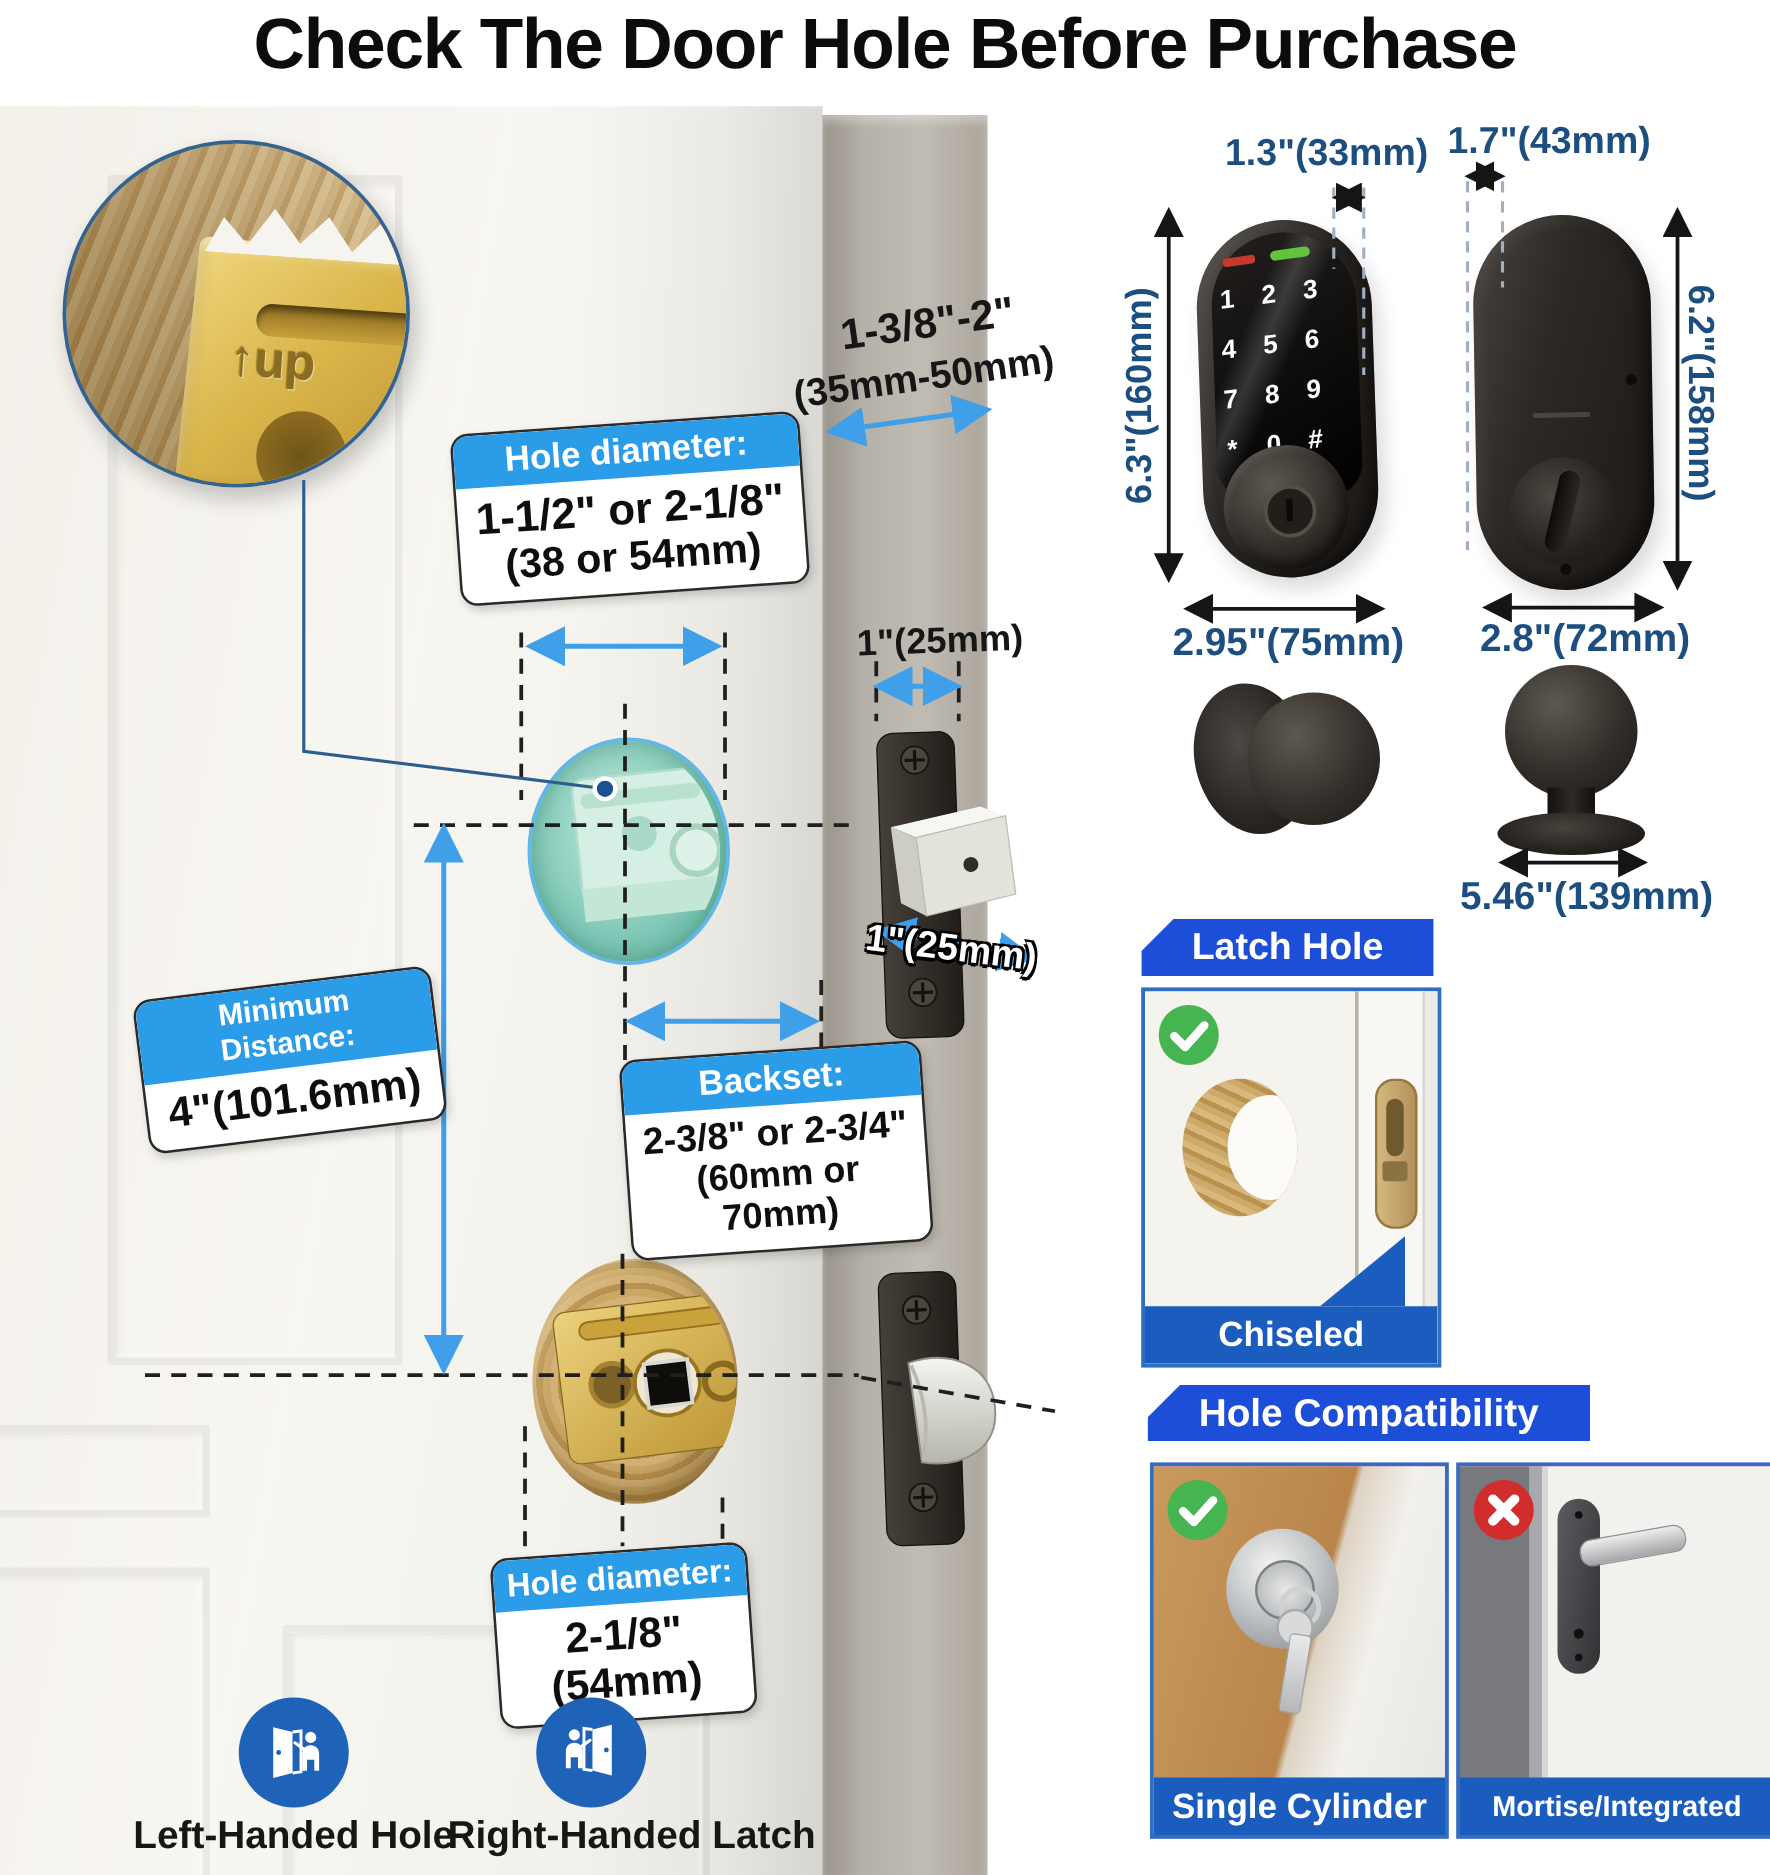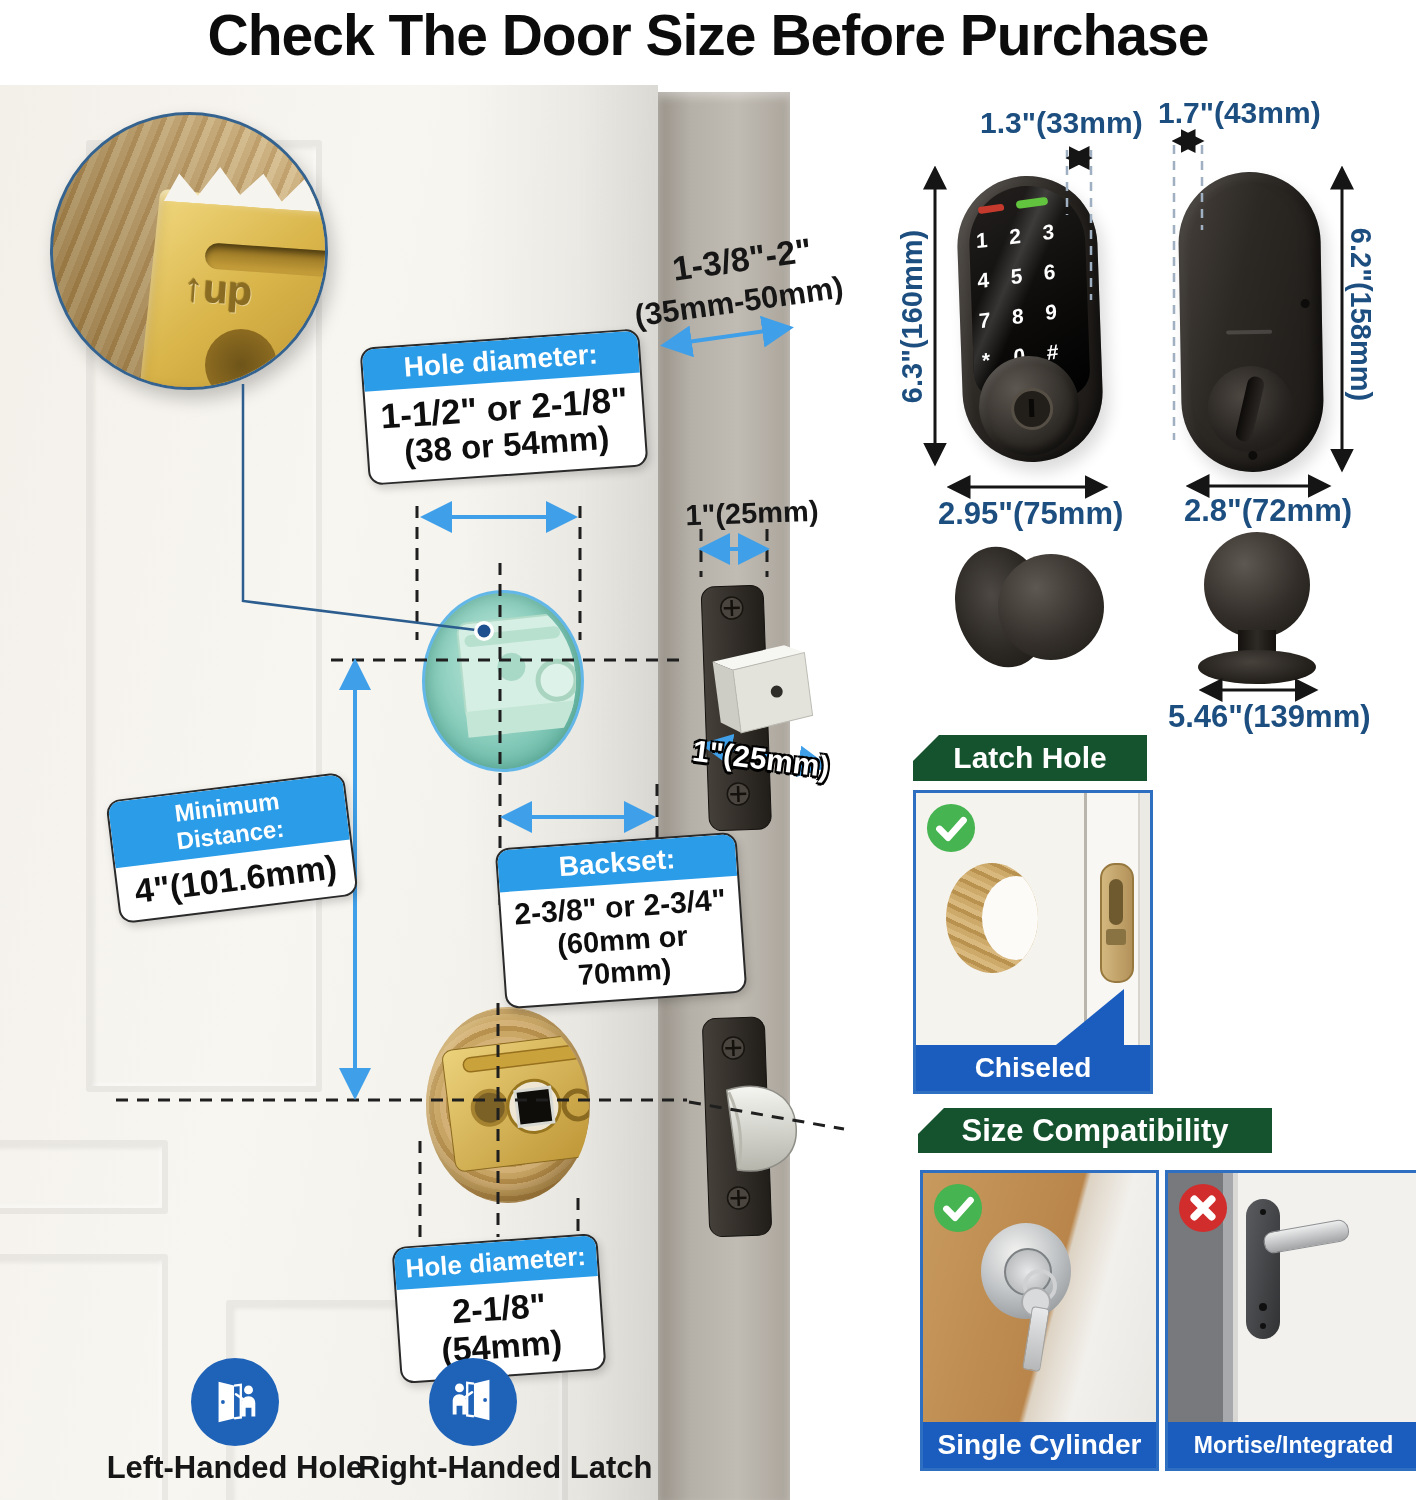--- a/index.html
+++ b/index.html
@@ -91,21 +91,21 @@
   .meas{color:#1d4e80;font-weight:bold;text-align:center;font-size:30px;white-space:nowrap;}
   .blk{color:#161616;font-weight:bold;text-align:center;white-space:nowrap;}
   .outline-white{color:#fff;font-weight:bold;text-align:center;white-space:nowrap;
     text-shadow:-2px -2px 0 #000,2px -2px 0 #000,-2px 2px 0 #000,2px 2px 0 #000,0 3px 0 #000;}
   
   .callout{position:absolute;border:2px solid #2a2a2a;border-radius:14px;background:#fff;
     overflow:hidden;box-shadow:2px 4px 8px rgba(0,0,0,.18);}
   .callout .hd{background:#2b9ce8;color:#fff;font-weight:bold;text-align:center;padding:5px 8px;}
   .callout .bd{color:#0e0e0e;font-weight:bold;text-align:center;padding:6px 4px 10px;line-height:1.12;}
   
-  .banner{position:absolute;background:#14532d;color:#fff;font-weight:bold;
+  .banner{position:absolute;background:#1d4ed8;color:#fff;font-weight:bold;
     display:flex;align-items:center;justify-content:center;
     clip-path:polygon(26px 0,100% 0,100% 100%,0 100%,0 26px);}
   .pcard{position:absolute;border:3px solid #2e6fc2;background:#f9a8d4;overflow:hidden;}
   .pcard .bar{position:absolute;left:0;right:0;bottom:0;height:46px;background:#1b5dbe;color:#fff;
     font-weight:bold;display:flex;align-items:center;justify-content:center;}
   .badge{position:absolute;left:10px;top:10px;}
   
   .lh-photo{position:absolute;inset:0;background:#f5f3ee;}
   .lh-doorline{position:absolute;left:168px;top:0;width:3px;height:100%;background:#b9b5ad;}
   .lh-edge{position:absolute;left:171px;top:0;width:51px;height:100%;background:#f9f7f3;border-right:2px solid #d8d5cf;}
@@ -319,21 +319,21 @@
       <path d="M1203,690 L1314,690" marker-start="url(#mk)" marker-end="url(#mk)"></path>
     </g>
 
     <g>
       <path d="M243,384 L243,601 L484,631" stroke="#2c5d8f" stroke-width="2.5" fill="none"></path>
       <circle cx="484" cy="631" r="10" fill="#ffffff"></circle>
       <circle cx="484" cy="631" r="6.5" fill="#1e4f8f"></circle>
     </g>
   </svg>
 
-  <div class="abs title">Check The Door Size Before Purchase</div>
+  <div class="abs title">Check The Door Hole Before Purchase</div>
 
   <div class="abs blk" style="left:642px;top:240px;width:200px;font-size:34px;transform:rotate(-8deg);">1-3/8"-2"</div>
   <div class="abs blk" style="left:614px;top:284px;width:250px;font-size:31px;transform:rotate(-8deg);">(35mm-50mm)</div>
 
   <div class="abs blk" style="left:682px;top:497px;width:140px;font-size:29px;transform:rotate(-2deg);">1"(25mm)</div>
   <div class="abs outline-white" style="left:686px;top:742px;width:150px;font-size:30px;transform:rotate(7deg);">1"(25mm)</div>
 
   <div class="callout" style="left:364px;top:338px;width:276px;transform:rotate(-4deg);">
     <div class="hd" style="font-size:28px;">Hole diameter:</div>
     <div class="bd" style="font-size:35px;">
@@ -389,21 +389,21 @@
         <svg viewBox="0 0 52 52" width="50" height="50">
           <circle cx="26" cy="26" r="25" fill="#46b450"></circle>
           <path d="M14 27 L23 36 L39 18" fill="none" stroke="#fff" stroke-width="7" stroke-linecap="round" stroke-linejoin="round"></path>
         </svg>
       </span>
     </div>
     <div class="bar" style="font-size:28px;">Chiseled</div>
   </div>
 
   <div class="banner" style="left:918px;top:1108px;width:354px;height:45px;font-size:31px;">
-    <span>Size Compatibility</span>
+    <span>Hole Compatibility</span>
   </div>
 
   <div class="pcard" style="left:920px;top:1170px;width:233px;height:295px;">
     <div class="ok-photo">
       <div class="cyl"></div>
       <div class="keyring"></div>
       <div class="keyhead"></div>
       <div class="keyblade"></div>
       <span class="badge">
         <svg viewBox="0 0 52 52" width="50" height="50">

